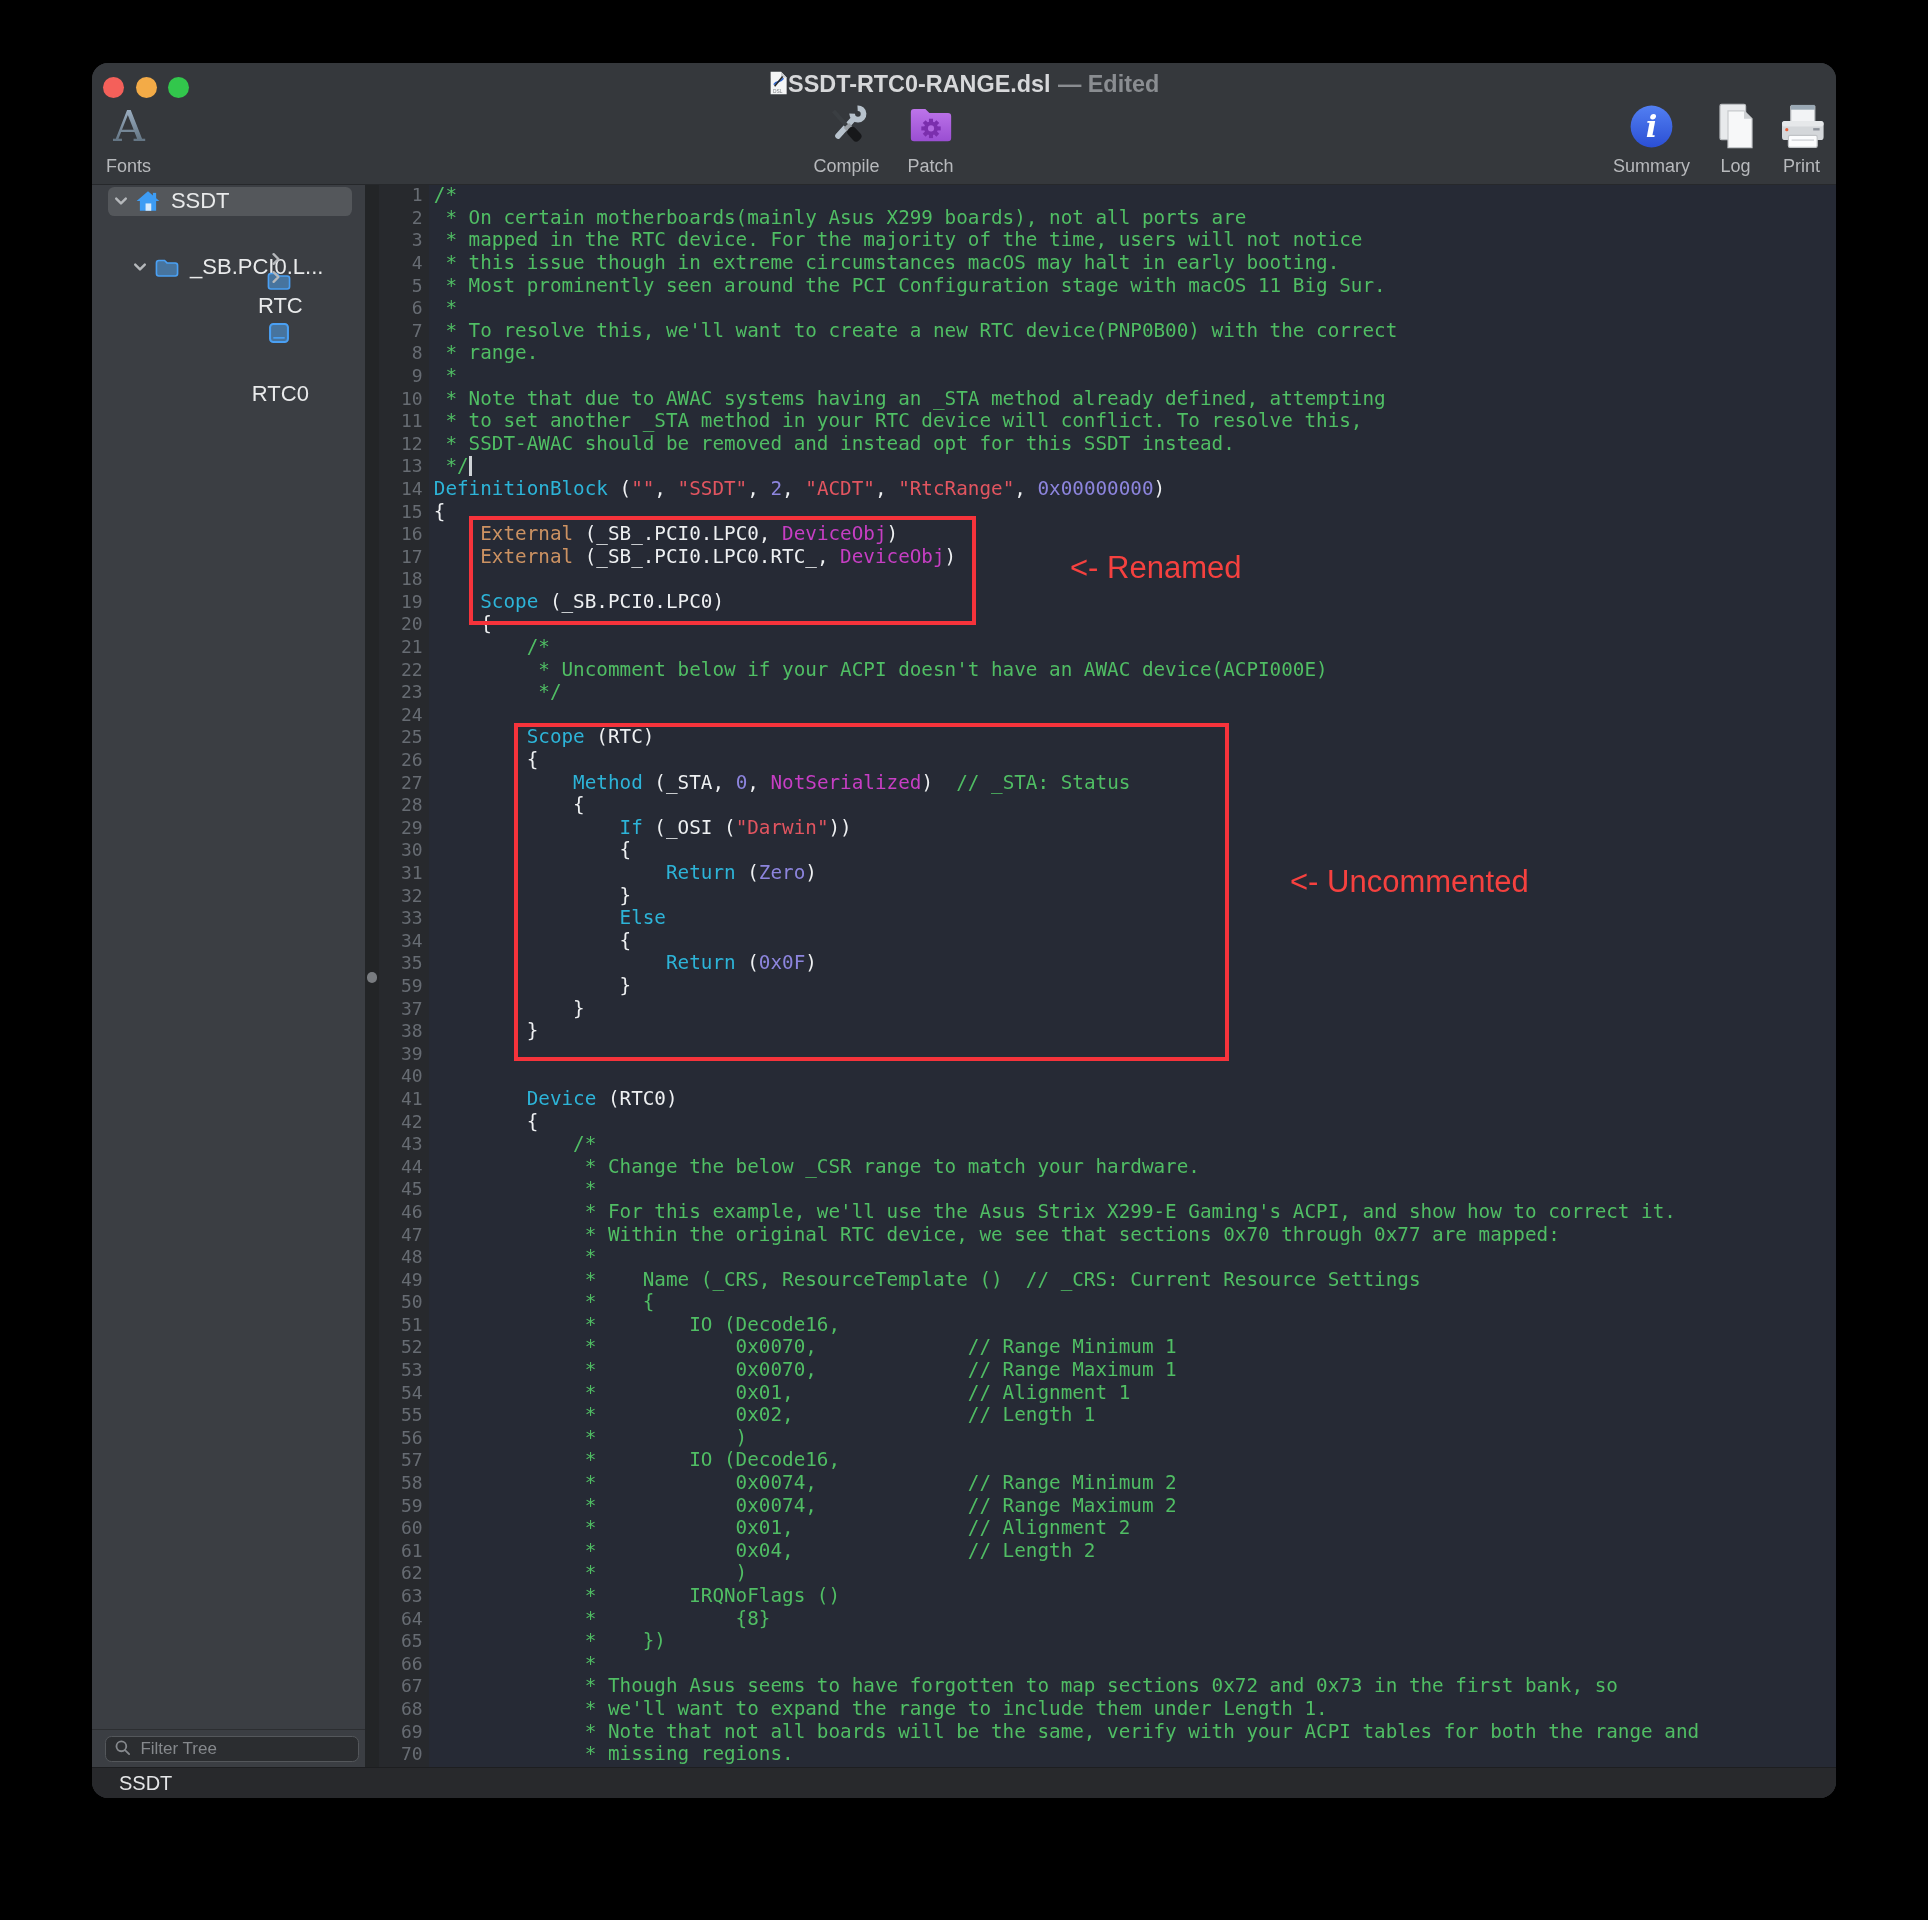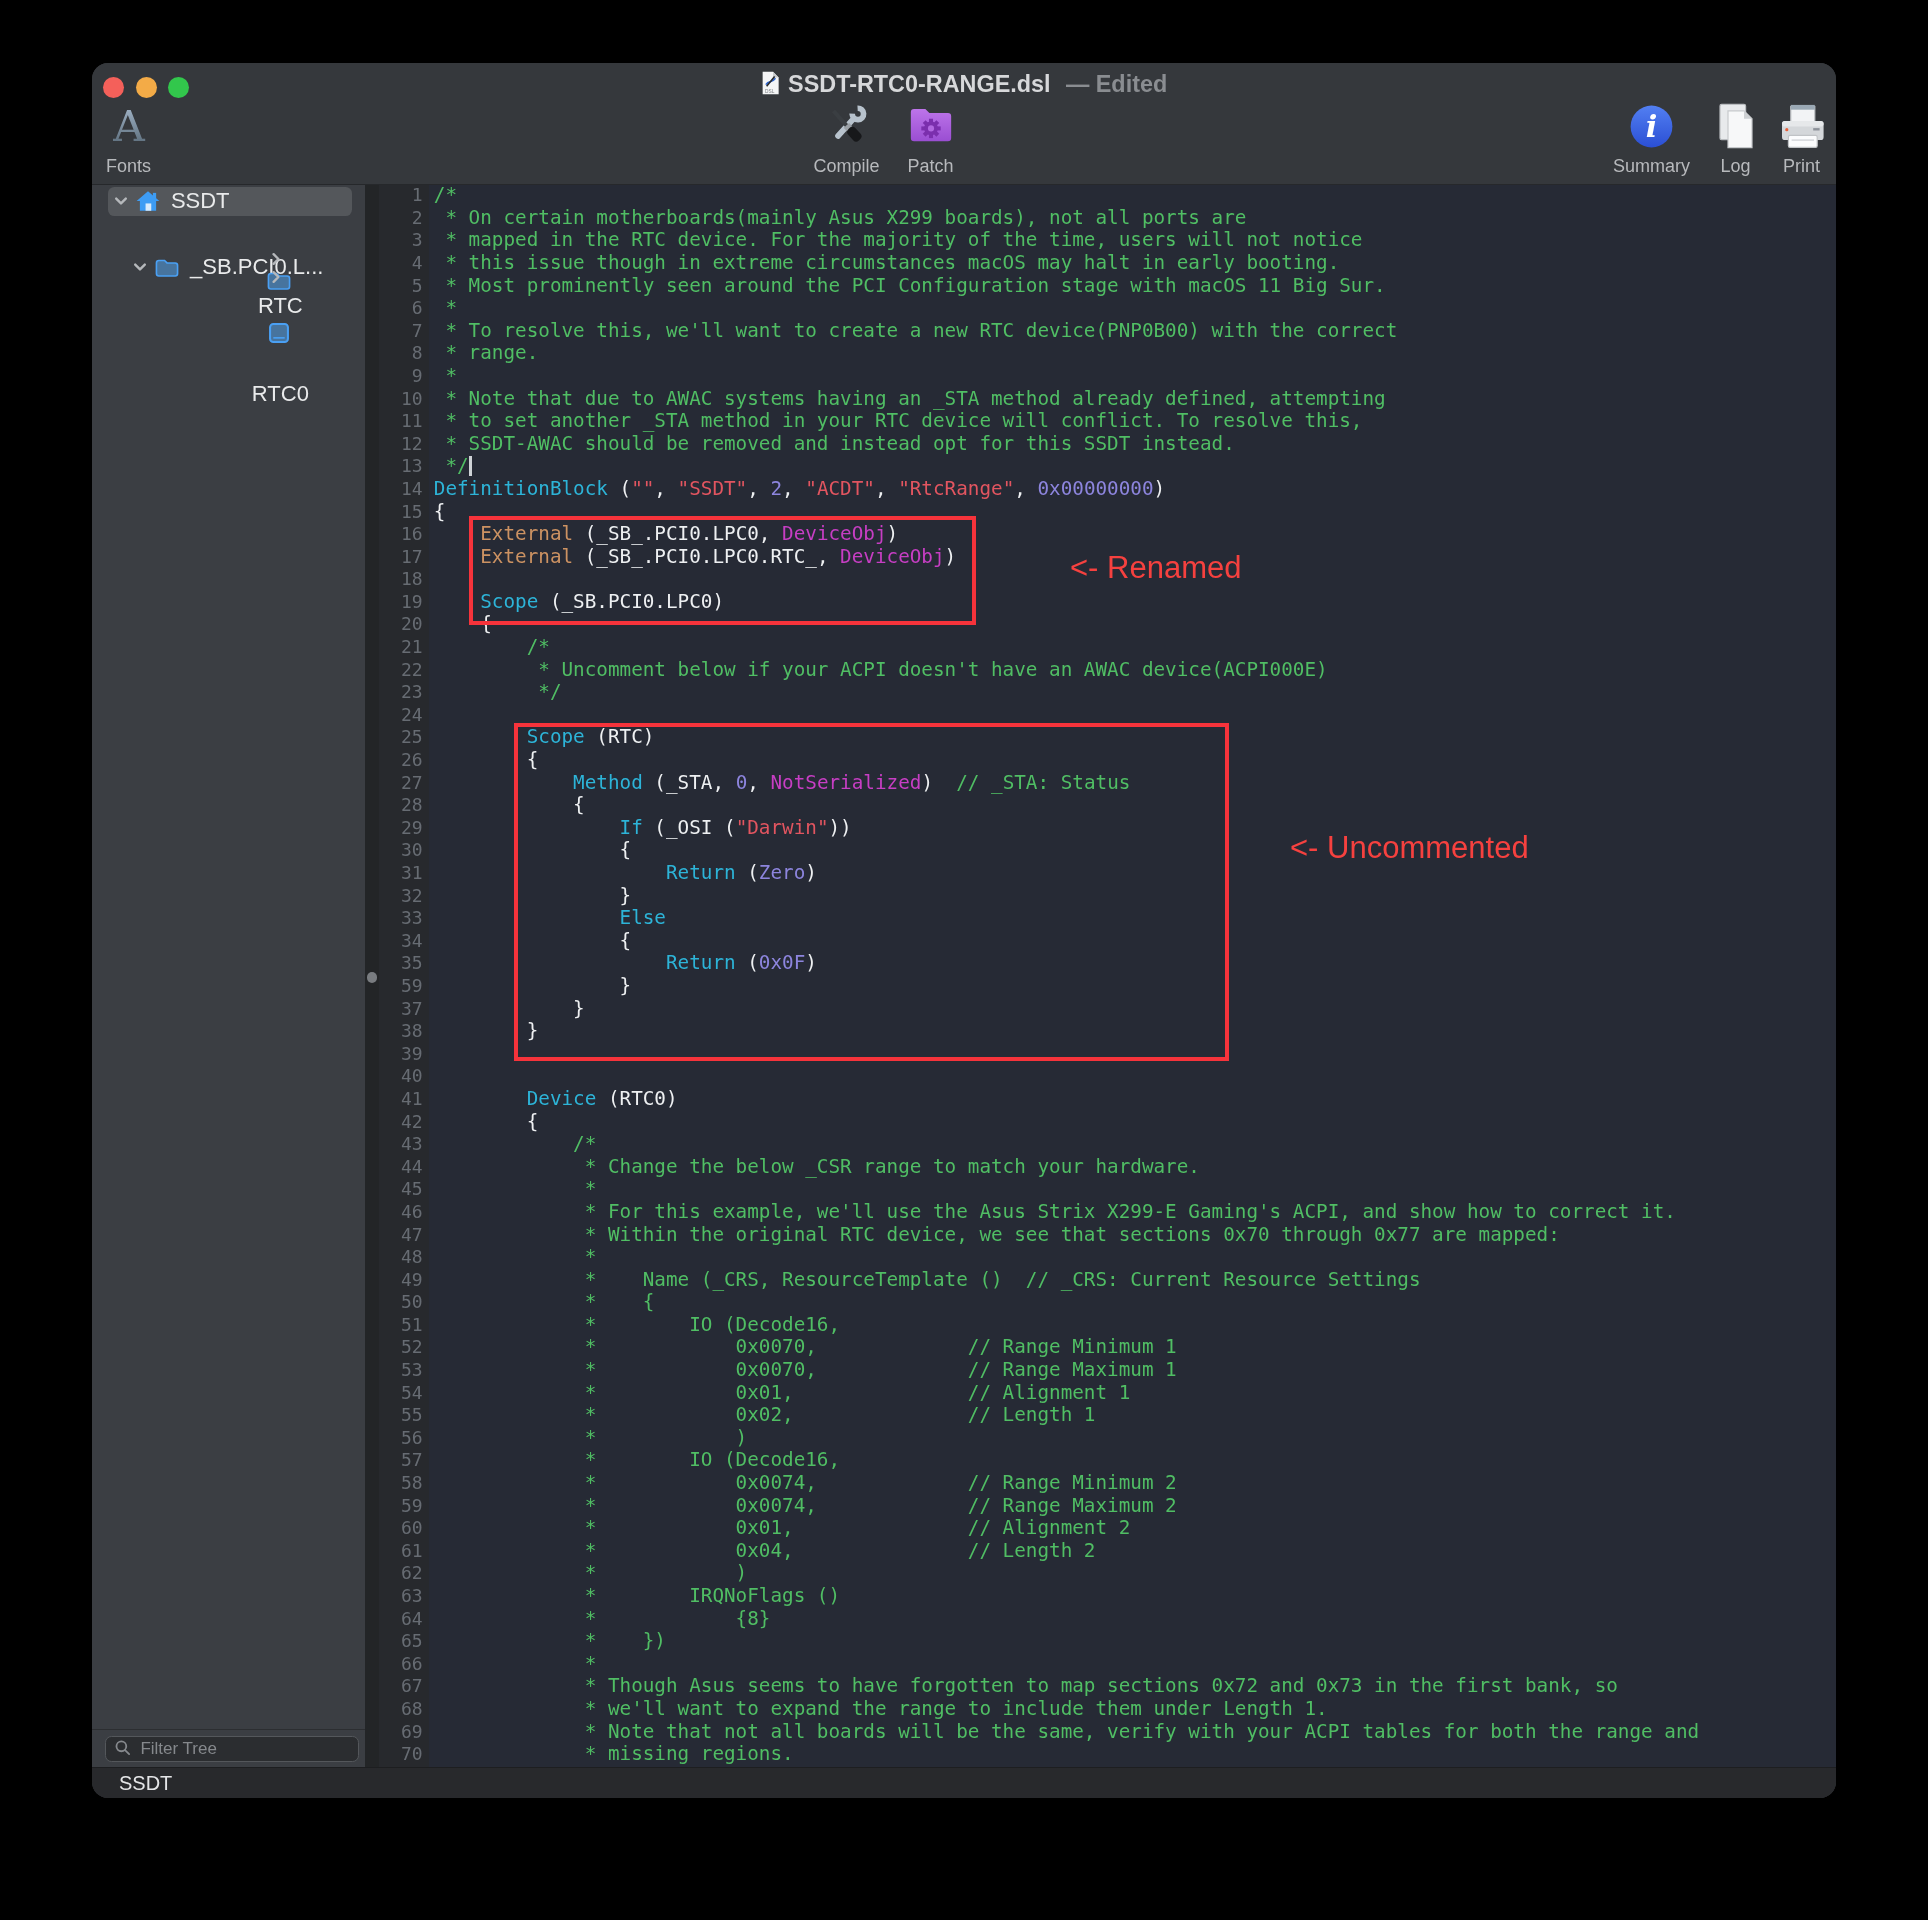--- a/index.html
+++ b/index.html
@@ -6,21 +6,21 @@
     font-family:"Liberation Sans",sans-serif;-webkit-font-smoothing:antialiased;}
   .window{position:absolute;left:92px;top:63px;width:1744px;height:1735px;background:#35383c;
     border-radius:16px;overflow:hidden;}
   
   .titlebar{position:absolute;top:0;left:0;right:0;height:121px;background:#35383c;}
   .light{position:absolute;top:13.7px;width:21px;height:21px;border-radius:50%;}
   .light.close{left:11.3px;background:#f4605a;}
   .light.min{left:44px;background:#f3ab47;}
   .light.zoomb{left:76px;background:#32c74c;}
   .title-wrap{position:absolute;top:6.4px;left:242px;right:242px;height:31px;display:flex;
-    justify-content:center;align-items:center;gap:8px;}
+    justify-content:center;align-items:center;gap:0;}
   .title-file{font-size:23.4px;font-weight:bold;color:#d7d8da;white-space:nowrap;}
   .title-suffix{font-size:23.4px;font-weight:bold;color:#8a8d91;margin-left:7.3px;white-space:nowrap;}
   .tb-item{position:absolute;top:35px;display:flex;flex-direction:column;align-items:center;
     color:#b7b9bc;font-size:18px;}
   .tb-icon{height:56px;display:flex;align-items:center;justify-content:center;}
   .tb-label{margin-top:1.6px;white-space:nowrap;}
   .tb-fonts{left:0;width:73px;}
   .tb-compile{left:706px;width:97px;}
   .tb-patch{left:790px;width:97px;}
   .tb-summary{left:1511px;width:97px;}
@@ -59,21 +59,21 @@
   .statusbar{position:absolute;bottom:0;height:31px;left:0;right:0;background:#28292c;
     border-top:0.8px solid #1d1e20;display:flex;align-items:center;padding-left:27px;box-sizing:border-box;
     color:#e4e5e7;font-size:20px;}
   
   .overlays{position:absolute;left:0;top:0;width:1928px;height:1920px;pointer-events:none;}
   .redbox{position:absolute;border:4px solid #f6333b;}
   .redbox-1{left:469px;top:516px;width:499px;height:101px;}
   .redbox-2{left:514px;top:723px;width:707px;height:330px;}
   .ann{position:absolute;color:#f6413f;font-size:31px;white-space:nowrap;}
   .ann-renamed{left:1070px;top:550px;}
-  .ann-uncommented{left:1290px;top:830px;}
+  .ann-uncommented{left:1290px;top:864px;}
 </style>
 </head>
 <body>
 
 <div class="window">
   <div class="titlebar">
     <span class="light close"></span>
     <span class="light min"></span>
     <span class="light zoomb"></span>
     <div class="title-wrap">

